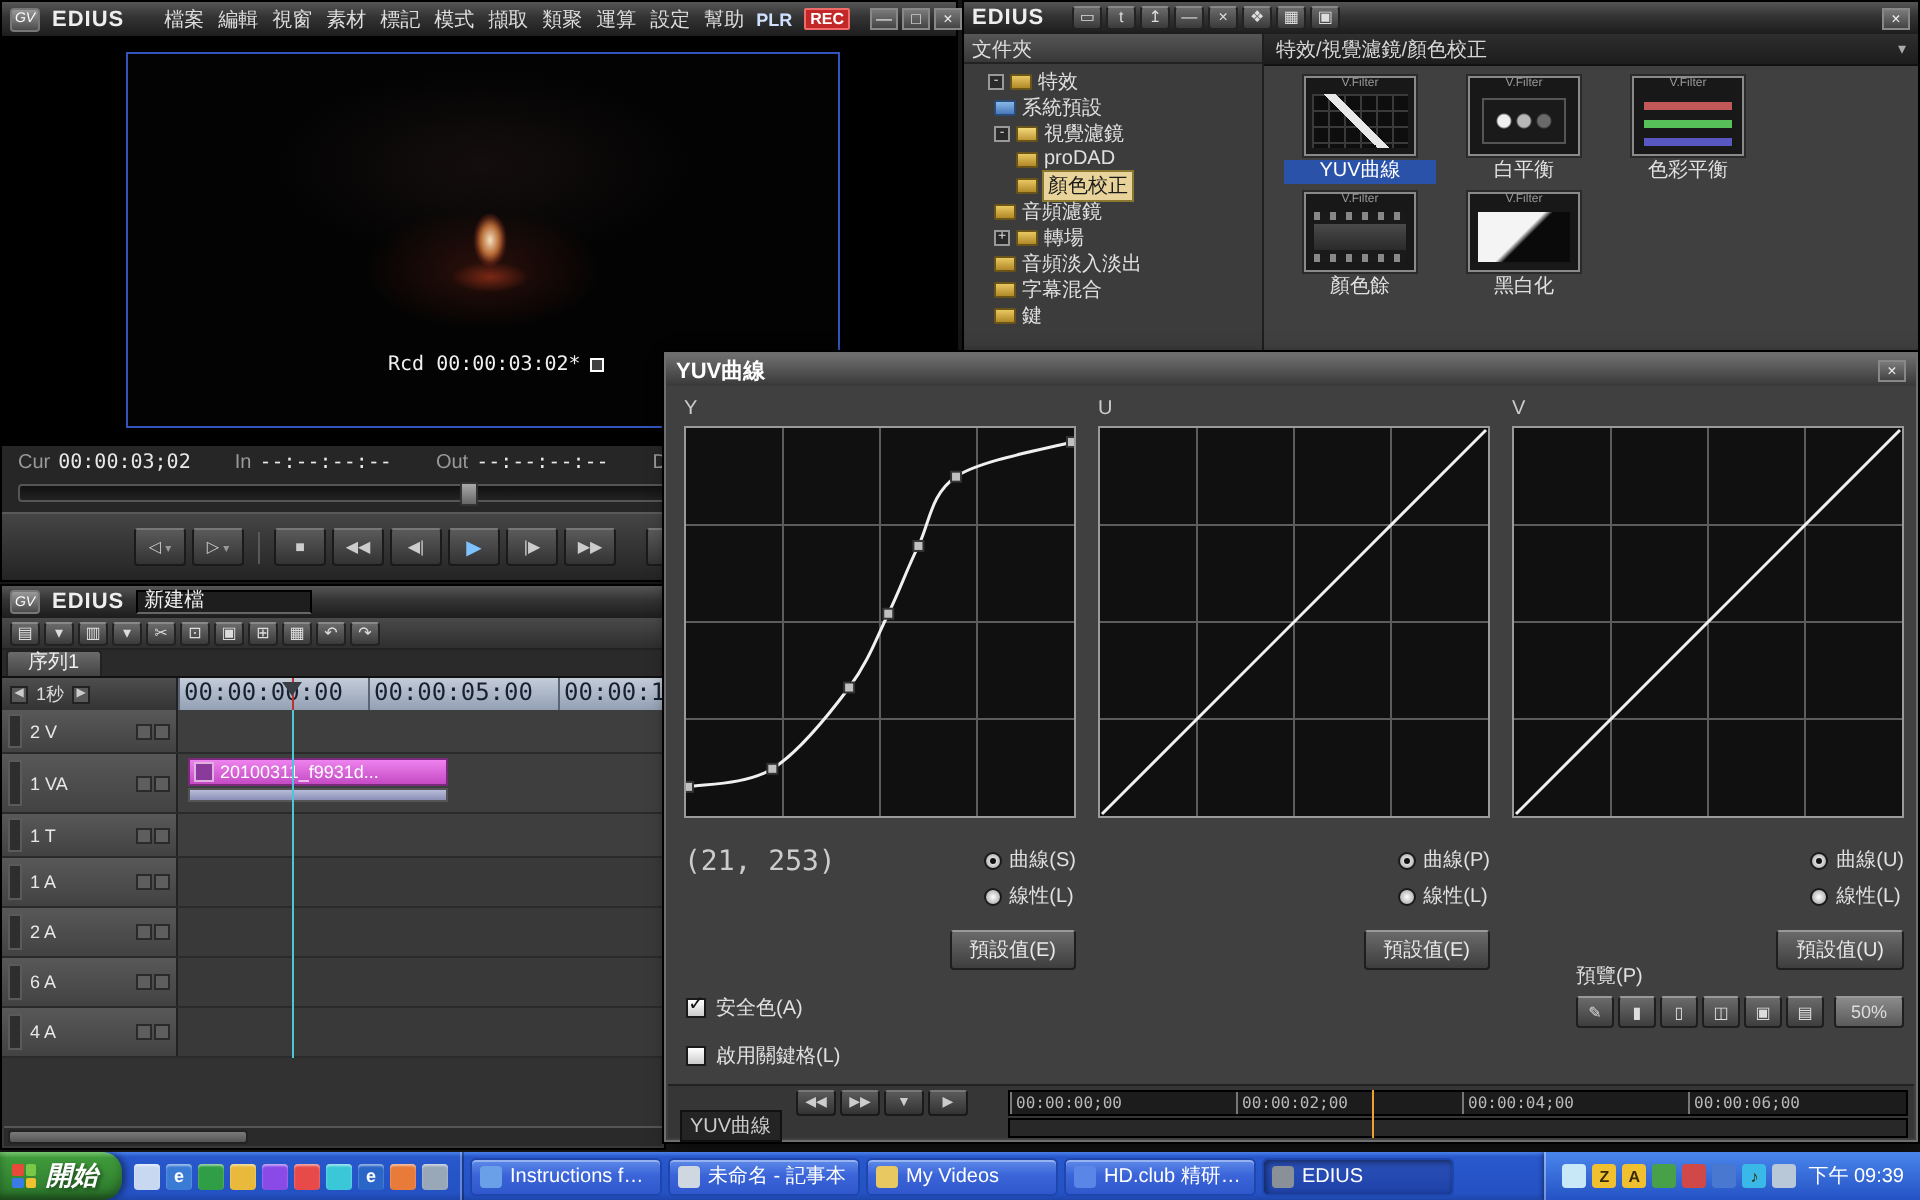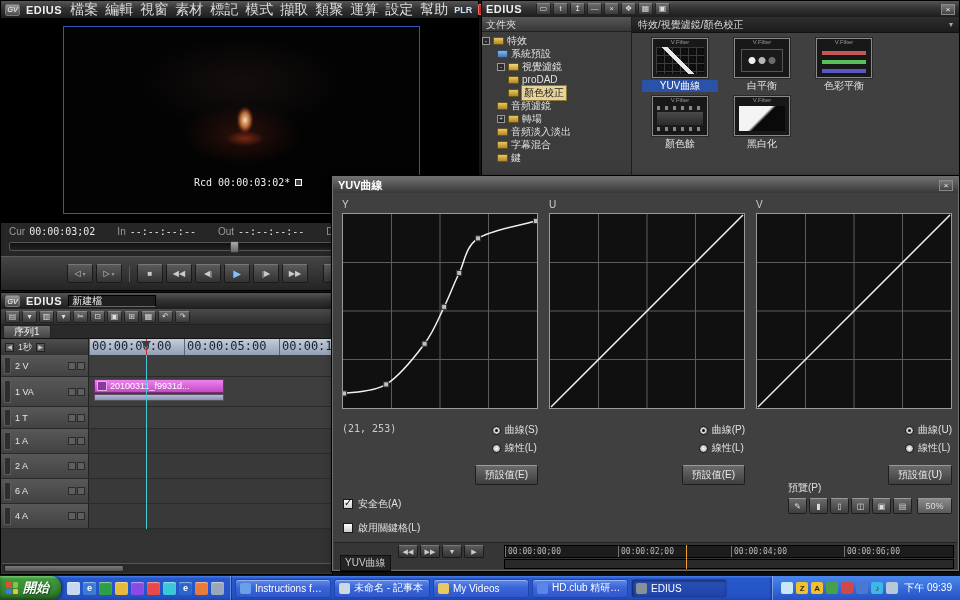--- a/index.html
+++ b/index.html
@@ -9,21 +9,21 @@
   .win{position:absolute;background:#3a3a3a;border:1px solid #000;}
   .titlebar{display:flex;align-items:center;height:17px;background:linear-gradient(#555 0%,#333 45%,#1d1d1d 100%);padding:0 4px;gap:6px;}
   .app-title{font-weight:bold;color:#eee;font-size:11px;letter-spacing:.5px;}
   .logo-badge{width:15px;height:12px;background:linear-gradient(#9a9a9a,#4a4a4a);border:1px solid #777;color:#fff;font-size:7px;font-style:italic;display:flex;align-items:center;justify-content:center;border-radius:2px;flex:none;}
   .winbtn{width:14px;height:11px;background:linear-gradient(#7a7a7a,#444);border:1px solid #888;color:#eee;font-size:8px;line-height:9px;text-align:center;flex:none;}
   .winbtns{display:flex;gap:2px;margin-left:4px;}
   .tool-btn{width:15px;height:12px;background:linear-gradient(#6a6a6a,#3a3a3a);border:1px solid #222;border-top-color:#888;color:#ddd;font-size:8px;line-height:10px;text-align:center;border-radius:2px;flex:none;}
 
   
   #player{left:0;top:0;width:479px;height:291px;background:#262626;}
-  .menubar{display:flex;gap:7px;font-size:14px;color:#ddd;margin-left:2px;white-space:nowrap;}
+  .menubar{display:flex;gap:7px;font-size:10px;color:#ddd;margin-left:14px;white-space:nowrap;}
   .plr{margin-left:auto;color:#cfe0ff;font-size:9px;font-weight:bold;}
   .rec{background:#c22828;border:1px solid #f06a6a;color:#fff;font-size:8px;font-weight:bold;padding:0 2px;border-radius:1px;}
   .video-area{position:absolute;left:0;top:17px;width:100%;height:205px;background:#000;}
   .video-frame{position:absolute;left:62px;top:8px;width:357px;height:188px;border:1px solid #3355bb;background:
     radial-gradient(ellipse 10px 16px at 51% 50%, rgba(255,235,200,.95), rgba(235,140,70,.75) 45%, rgba(160,60,30,.4) 70%, transparent 85%),
     radial-gradient(ellipse 26px 10px at 51% 60%, rgba(190,60,30,.55), transparent 75%),
     radial-gradient(ellipse 80px 40px at 50% 58%, rgba(120,40,25,.35), transparent 75%),
     radial-gradient(ellipse 130px 60px at 50% 30%, rgba(80,55,50,.22), transparent 80%),
     #030303;}
   .tc-overlay{position:absolute;left:130px;top:150px;color:#f0f0f0;font-size:10px;font-family:"DejaVu Sans Mono",monospace;display:flex;align-items:center;gap:5px;}
@@ -85,21 +85,21 @@
   
   #yuv{position:absolute;left:332px;top:176px;width:627px;height:395px;background:#404040;border:1px solid #6e6e6e;box-shadow:0 0 0 1px #000,3px 3px 9px rgba(0,0,0,.65);z-index:20;}
   .yuv-titlebar{height:16px;background:linear-gradient(#707070,#383838);display:flex;align-items:center;padding:0 5px;}
   .yuv-title{font-weight:bold;font-size:11px;color:#fff;}
   .yuv-close{margin-left:auto;}
   .channels{position:absolute;left:9px;top:22px;display:flex;gap:11px;}
   .channel{width:196px;}
   .ch-name{font-size:10px;color:#ccc;height:14px;}
   .graph{width:196px;height:196px;background:#101010;border:1px solid #9a9a9a;position:relative;overflow:hidden;}
   .ch-controls{margin-top:14px;display:flex;align-items:flex-start;height:36px;}
-  .coord{font-size:10px;color:#ccc;font-family:"DejaVu Sans Mono",monospace;}
+  .coord{font-size:14px;color:#ccc;font-family:"DejaVu Sans Mono",monospace;}
   .radios{margin-left:auto;display:flex;flex-direction:column;gap:4px;align-items:flex-start;}
   .radio{display:flex;align-items:center;gap:4px;font-size:10px;color:#e0e0e0;}
   .rdot{width:9px;height:9px;border-radius:50%;border:1px solid #1a1a1a;background:radial-gradient(#fff,#999);position:relative;flex:none;}
   .rdot.checked::after{content:"";position:absolute;left:2px;top:2px;width:3px;height:3px;border-radius:50%;background:#111;}
   .preset-row{text-align:right;margin-top:6px;}
   .btn{background:linear-gradient(#6a6a6a,#3e3e3e);border:1px solid #1e1e1e;border-top-color:#999;color:#e8e8e8;font-size:10px;padding:2px 9px;border-radius:2px;}
   .checkbox-row{position:absolute;display:flex;align-items:center;gap:5px;font-size:10px;color:#e0e0e0;}
   #safe-color{left:10px;top:320px;}
   #keyframe{left:10px;top:344px;}
   .cbox{width:10px;height:10px;border:1px solid #1a1a1a;background:linear-gradient(#fff,#ccc);position:relative;flex:none;}
@@ -272,21 +272,21 @@
           <span class="tool-btn">▦</span>
           <span class="tool-btn">▣</span>
         </span>
       <span class="winbtn fx-close">×</span>
     </header>
     <div class="fx-body">
       <aside class="fx-tree-pane">
         <div class="pane-header">文件夾</div>
         <ul class="tree">
 
-            <li class="tree-item" style="padding-left: 0;">
+            <li class="tree-item" style="padding-left: 12px;">
               <span class="expand">-</span>
               <span class="ticon folder"></span>
               <span class="tlabel">特效</span>
             </li>
 
             <li class="tree-item" style="padding-left: 15px;">
 
               <span class="ticon preset"></span>
               <span class="tlabel">系統預設</span>
             </li>

